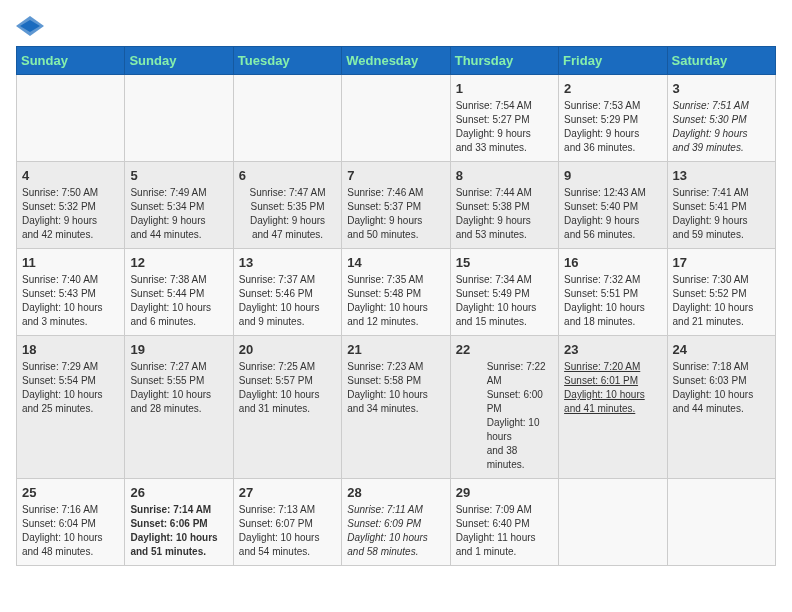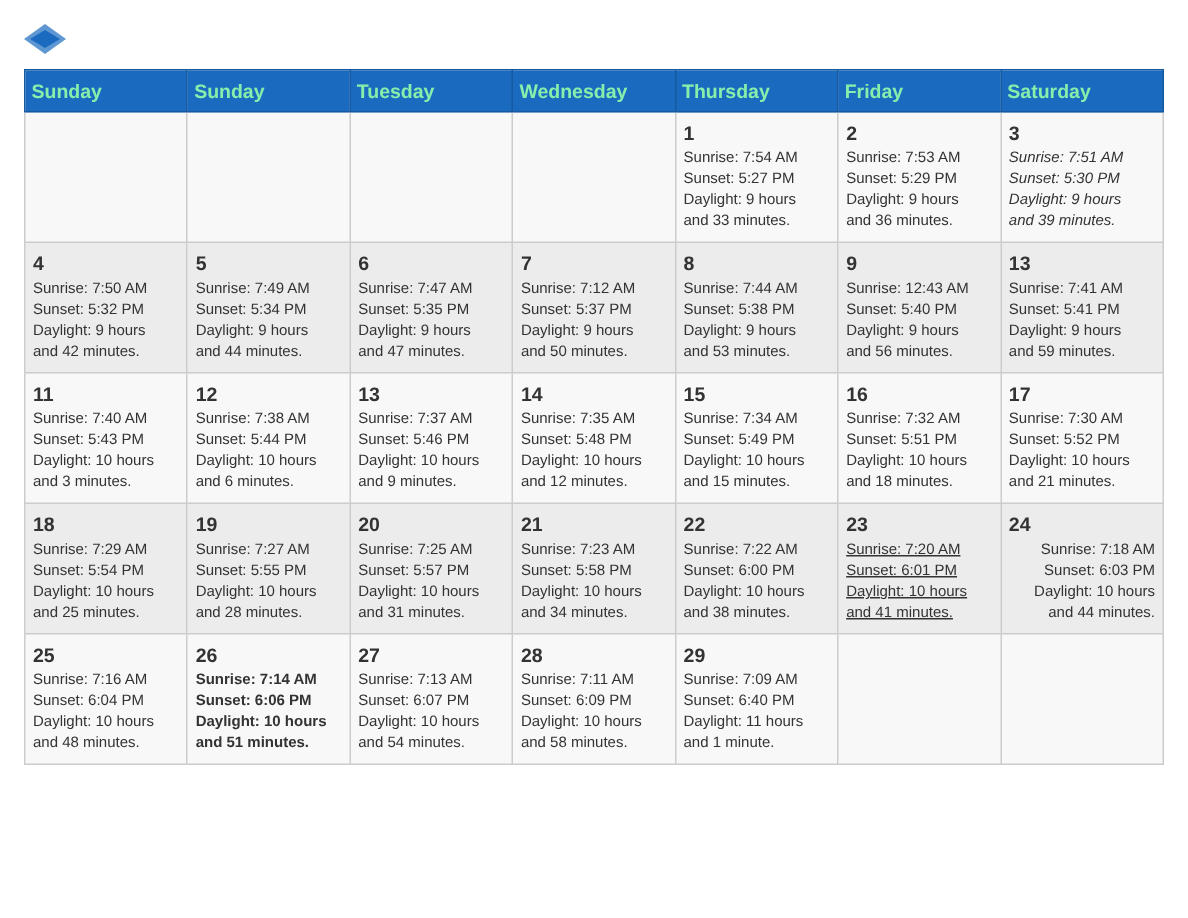--- a/index.html
+++ b/index.html
@@ -167,28 +167,28 @@
         </td>
         <td>
           <span class="day-number">5</span>
           <div class="cell-info" style="white-space: pre-line;">Sunrise: 7:49 AM
 Sunset: 5:34 PM
 Daylight: 9 hours
 and 44 minutes.</div>
         </td>
         <td>
           <span class="day-number">6</span>
-          <div class="cell-info" style="white-space: pre-line;">Sunrise: 7:47 AM
+          <div class="cell-info" style="white-space: pre-line; text-align: center;">Sunrise: 7:47 AM
 Sunset: 5:35 PM
 Daylight: 9 hours
 and 47 minutes.</div>
         </td>
         <td>
           <span class="day-number">7</span>
-          <div class="cell-info" style="white-space: pre-line;">Sunrise: 7:12 AM
+          <div class="cell-info" style="white-space: pre-line;">Sunrise: 7:46 AM
 Sunset: 5:37 PM
 Daylight: 9 hours
 and 50 minutes.</div>
         </td>
         <td>
           <span class="day-number">8</span>
           <div class="cell-info" style="white-space: pre-line;">Sunrise: 7:44 AM
 Sunset: 5:38 PM
 Daylight: 9 hours
 and 53 minutes.</div>
@@ -283,35 +283,35 @@
         </td>
         <td>
           <span class="day-number">21</span>
           <div class="cell-info" style="white-space: pre-line;">Sunrise: 7:23 AM
 Sunset: 5:58 PM
 Daylight: 10 hours
 and 34 minutes.</div>
         </td>
         <td>
           <span class="day-number">22</span>
-          <div class="cell-info" style="white-space: pre-line;">Sunrise: 7:22 AM
+          <div class="cell-info" style="white-space: pre-line; margin-left: 31px;">Sunrise: 7:22 AM
 Sunset: 6:00 PM
 Daylight: 10 hours
 and 38 minutes.</div>
         </td>
         <td>
           <span class="day-number">23</span>
           <div class="cell-info" style="white-space: pre-line; text-decoration: underline;">Sunrise: 7:20 AM
 Sunset: 6:01 PM
 Daylight: 10 hours
 and 41 minutes.</div>
         </td>
         <td>
           <span class="day-number">24</span>
-          <div class="cell-info" style="white-space: pre-line; text-align: right;">Sunrise: 7:18 AM
+          <div class="cell-info" style="white-space: pre-line;">Sunrise: 7:18 AM
 Sunset: 6:03 PM
 Daylight: 10 hours
 and 44 minutes.</div>
         </td>
       </tr>
       <tr>
         <td>
           <span class="day-number">25</span>
           <div class="cell-info" style="white-space: pre-line;">Sunrise: 7:16 AM
 Sunset: 6:04 PM
@@ -327,21 +327,21 @@
         </td>
         <td>
           <span class="day-number">27</span>
           <div class="cell-info" style="white-space: pre-line;">Sunrise: 7:13 AM
 Sunset: 6:07 PM
 Daylight: 10 hours
 and 54 minutes.</div>
         </td>
         <td>
           <span class="day-number">28</span>
-          <div class="cell-info" style="white-space: pre-line;">Sunrise: 7:11 AM
+          <div class="cell-info" style="white-space: pre-line; font-style: italic;">Sunrise: 7:11 AM
 Sunset: 6:09 PM
 Daylight: 10 hours
 and 58 minutes.</div>
         </td>
         <td>
           <span class="day-number">29</span>
           <div class="cell-info" style="white-space: pre-line;">Sunrise: 7:09 AM
 Sunset: 6:40 PM
 Daylight: 11 hours
 and 1 minute.</div>

